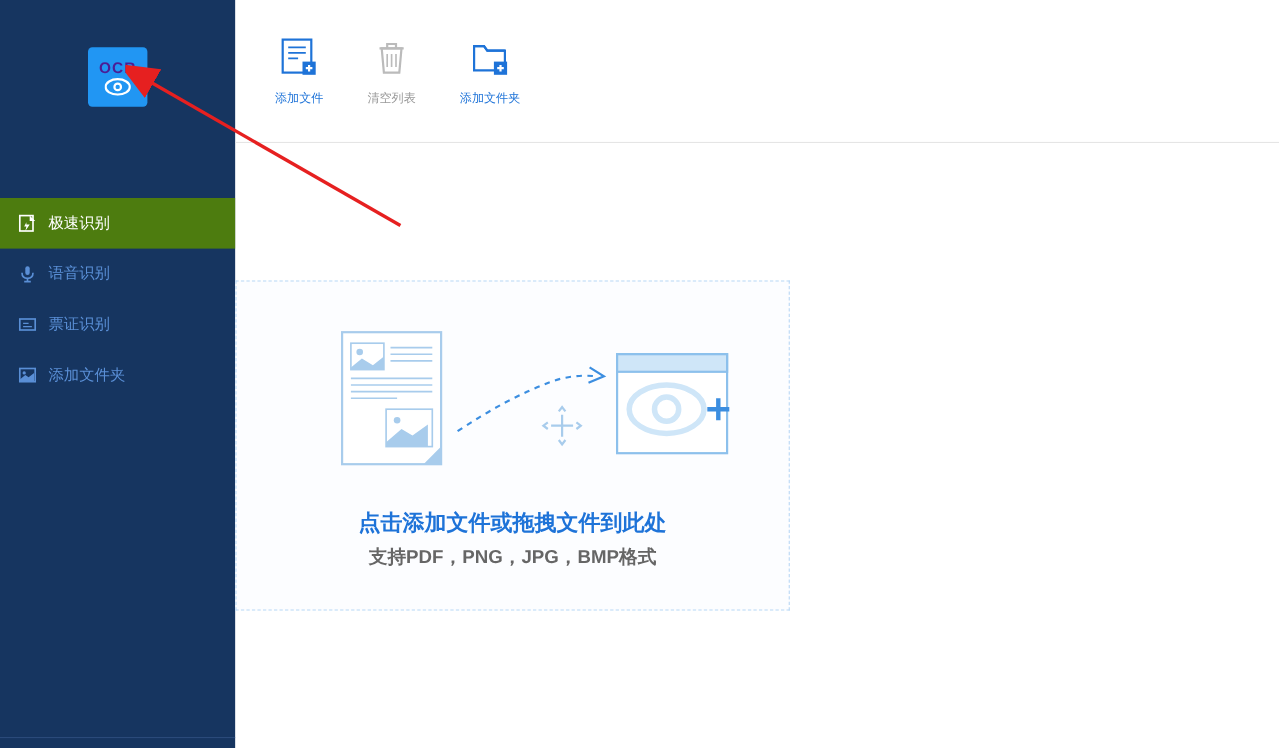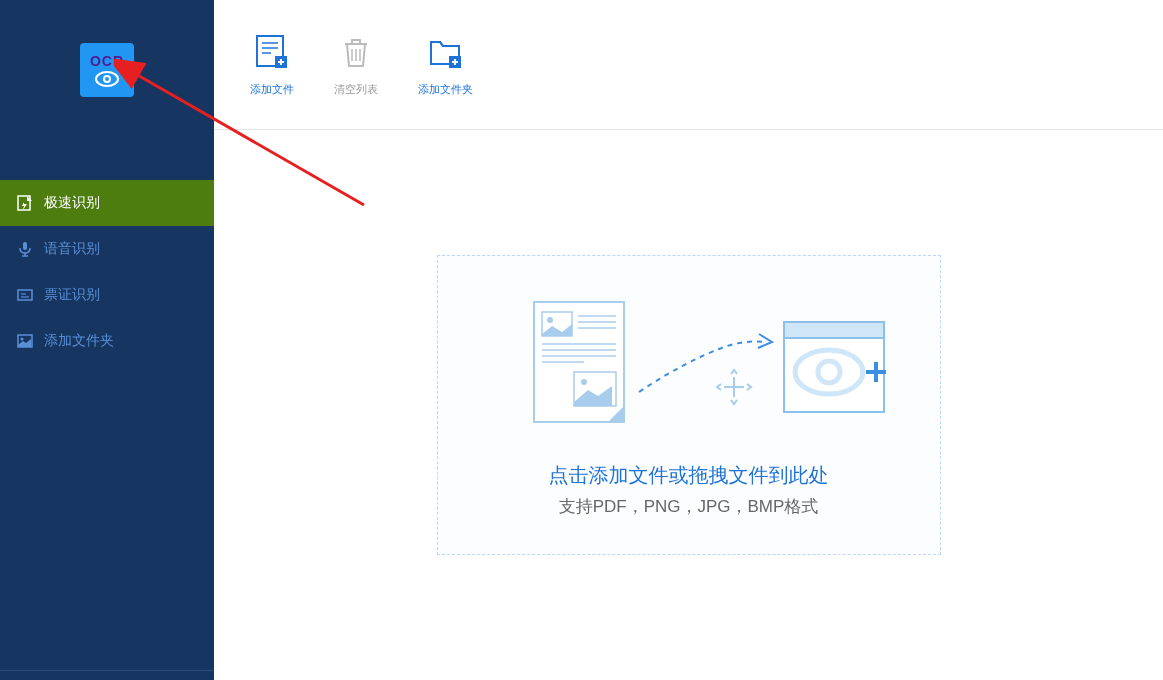--- a/index.html
+++ b/index.html
@@ -104,21 +104,22 @@
       font-size: 11px;
       color: #1e73d8;
     }
     .toolbar-label.disabled {
       color: #999;
     }
     .content {
       flex: 1;
       display: flex;
       align-items: center;
-      justify-content: center;
+      justify-content: flex-start;
+      font-weight: bold;
     }
     .dropzone {
       width: 504px;
       height: 300px;
       border: 1px dashed #b8d8f5;
       background: #fcfdff;
       display: flex;
       flex-direction: column;
       align-items: center;
       justify-content: center;

